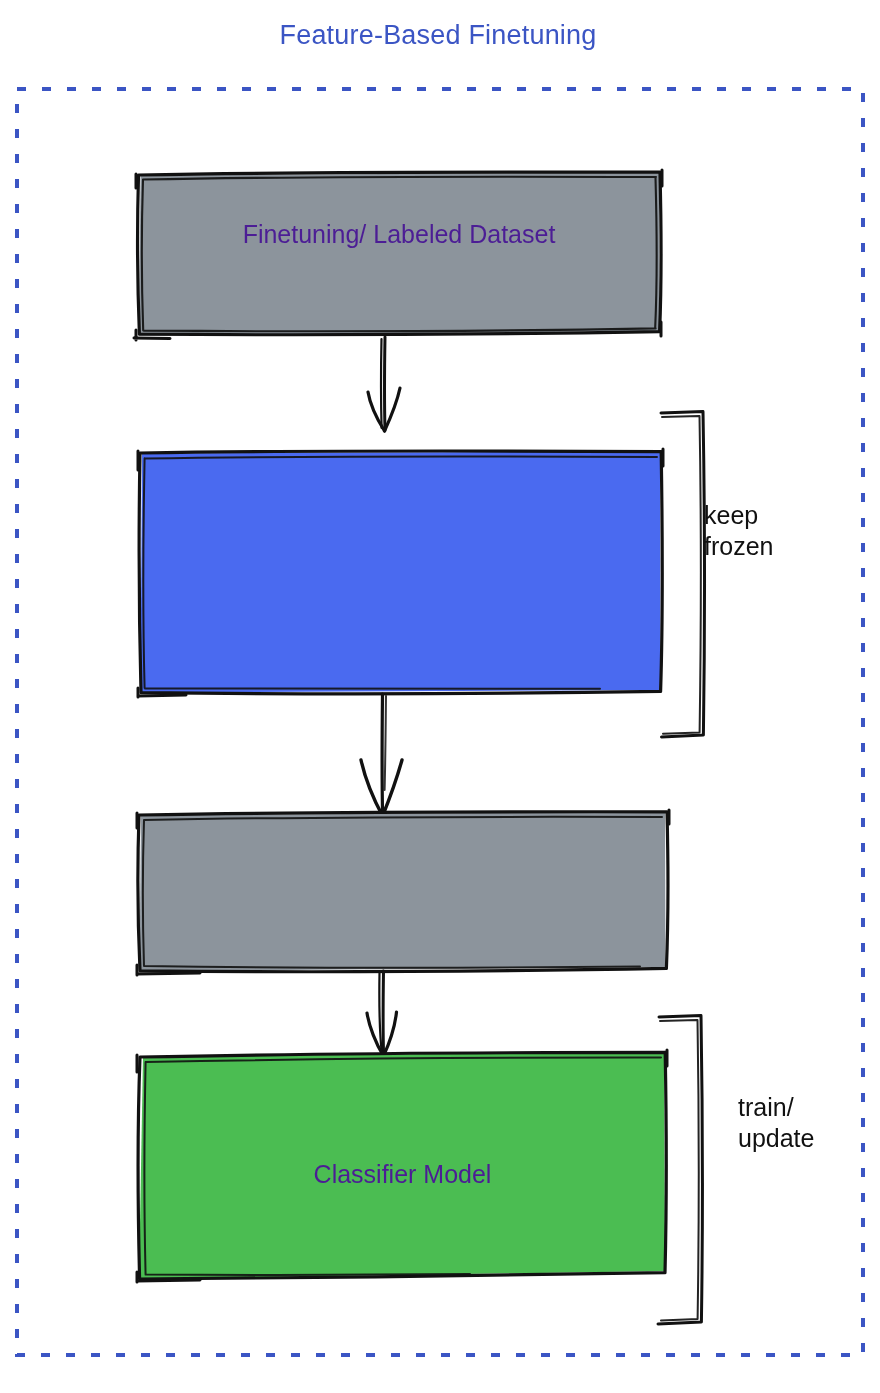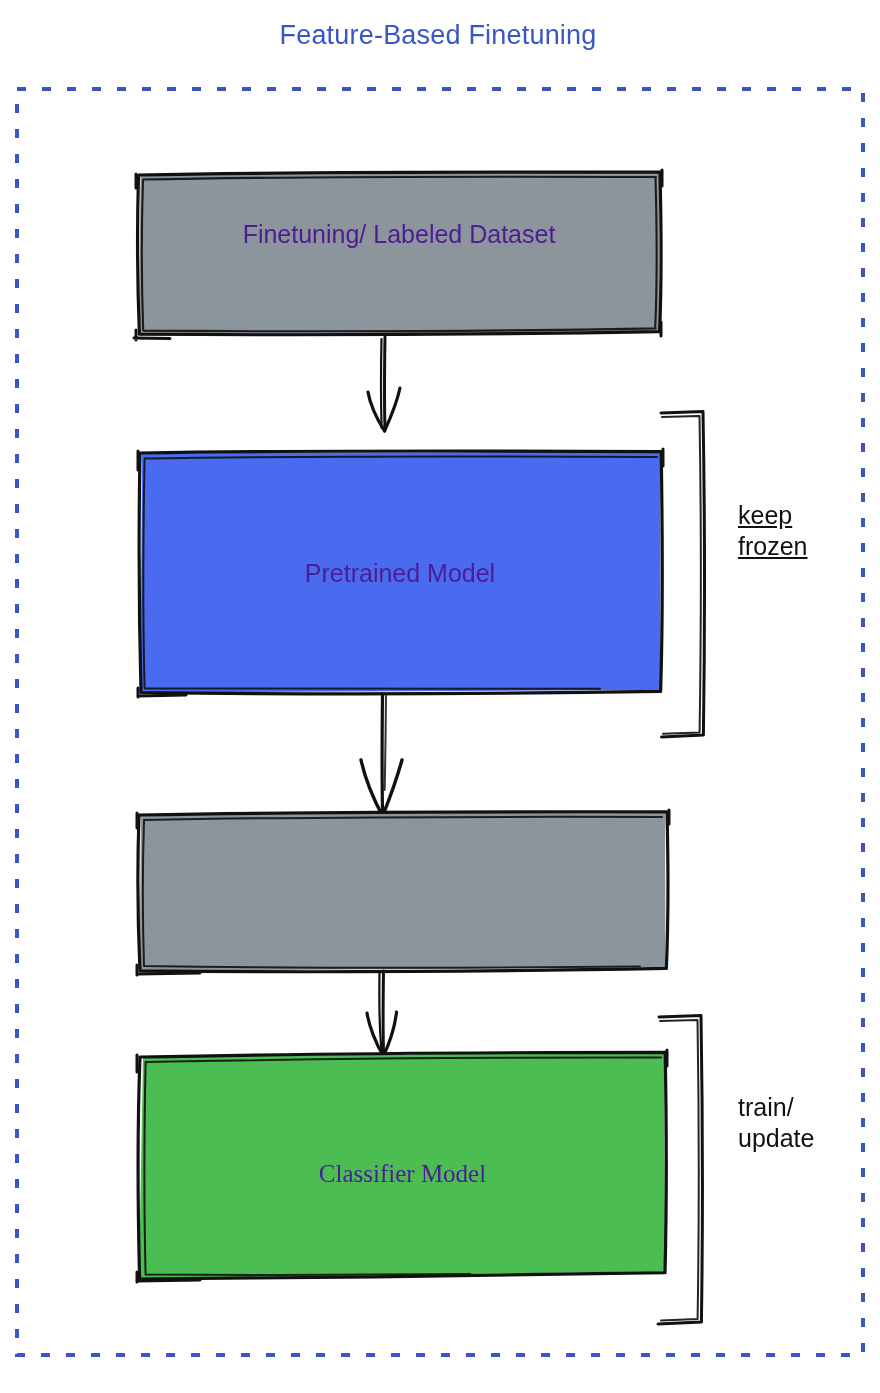--- a/index.html
+++ b/index.html
@@ -157,24 +157,23 @@
 
     <g>
       <path fill="none" stroke="#111111" stroke-width="3" stroke-linecap="round" d="M659,1017 L701,1015.5 M701,1015.5 C702.6,1110 702.8,1230 701.4,1322 M701.4,1322 L658,1324"></path>
       <path fill="none" stroke="#111111" stroke-width="2" stroke-linecap="round" opacity="0.92" d="M660,1021 L697,1020 M697.5,1020 C699,1110 699,1230 697.6,1319 M697.6,1319 L661,1320.4"></path>
     </g>
 
   </svg>
 
   <div class="node-label" style="left:138px; top:220px; width:522px;">Finetuning/ Labeled Dataset</div>
 
-  <div class="node-label" style="left:140px; top:559px; width:520px;">Pretrained Model</div>
 
 
-  <div class="node-label" style="left:141px; top:1160px; width:523px;font-family:Liberation Serif, serif;">Classifier Model</div>
+  <div class="node-label" style="left:141px; top:1160px; width:523px;">Classifier Model</div>
 
-  <div class="annot-label" style="left:738px; top:500px;text-decoration:underline;">keep
+  <div class="annot-label" style="left:704px; top:500px;">keep
 frozen</div>
 
   <div class="annot-label" style="left:738px; top:1092px;">train/
 update</div>
 
 </div>
 
 </body></html>

